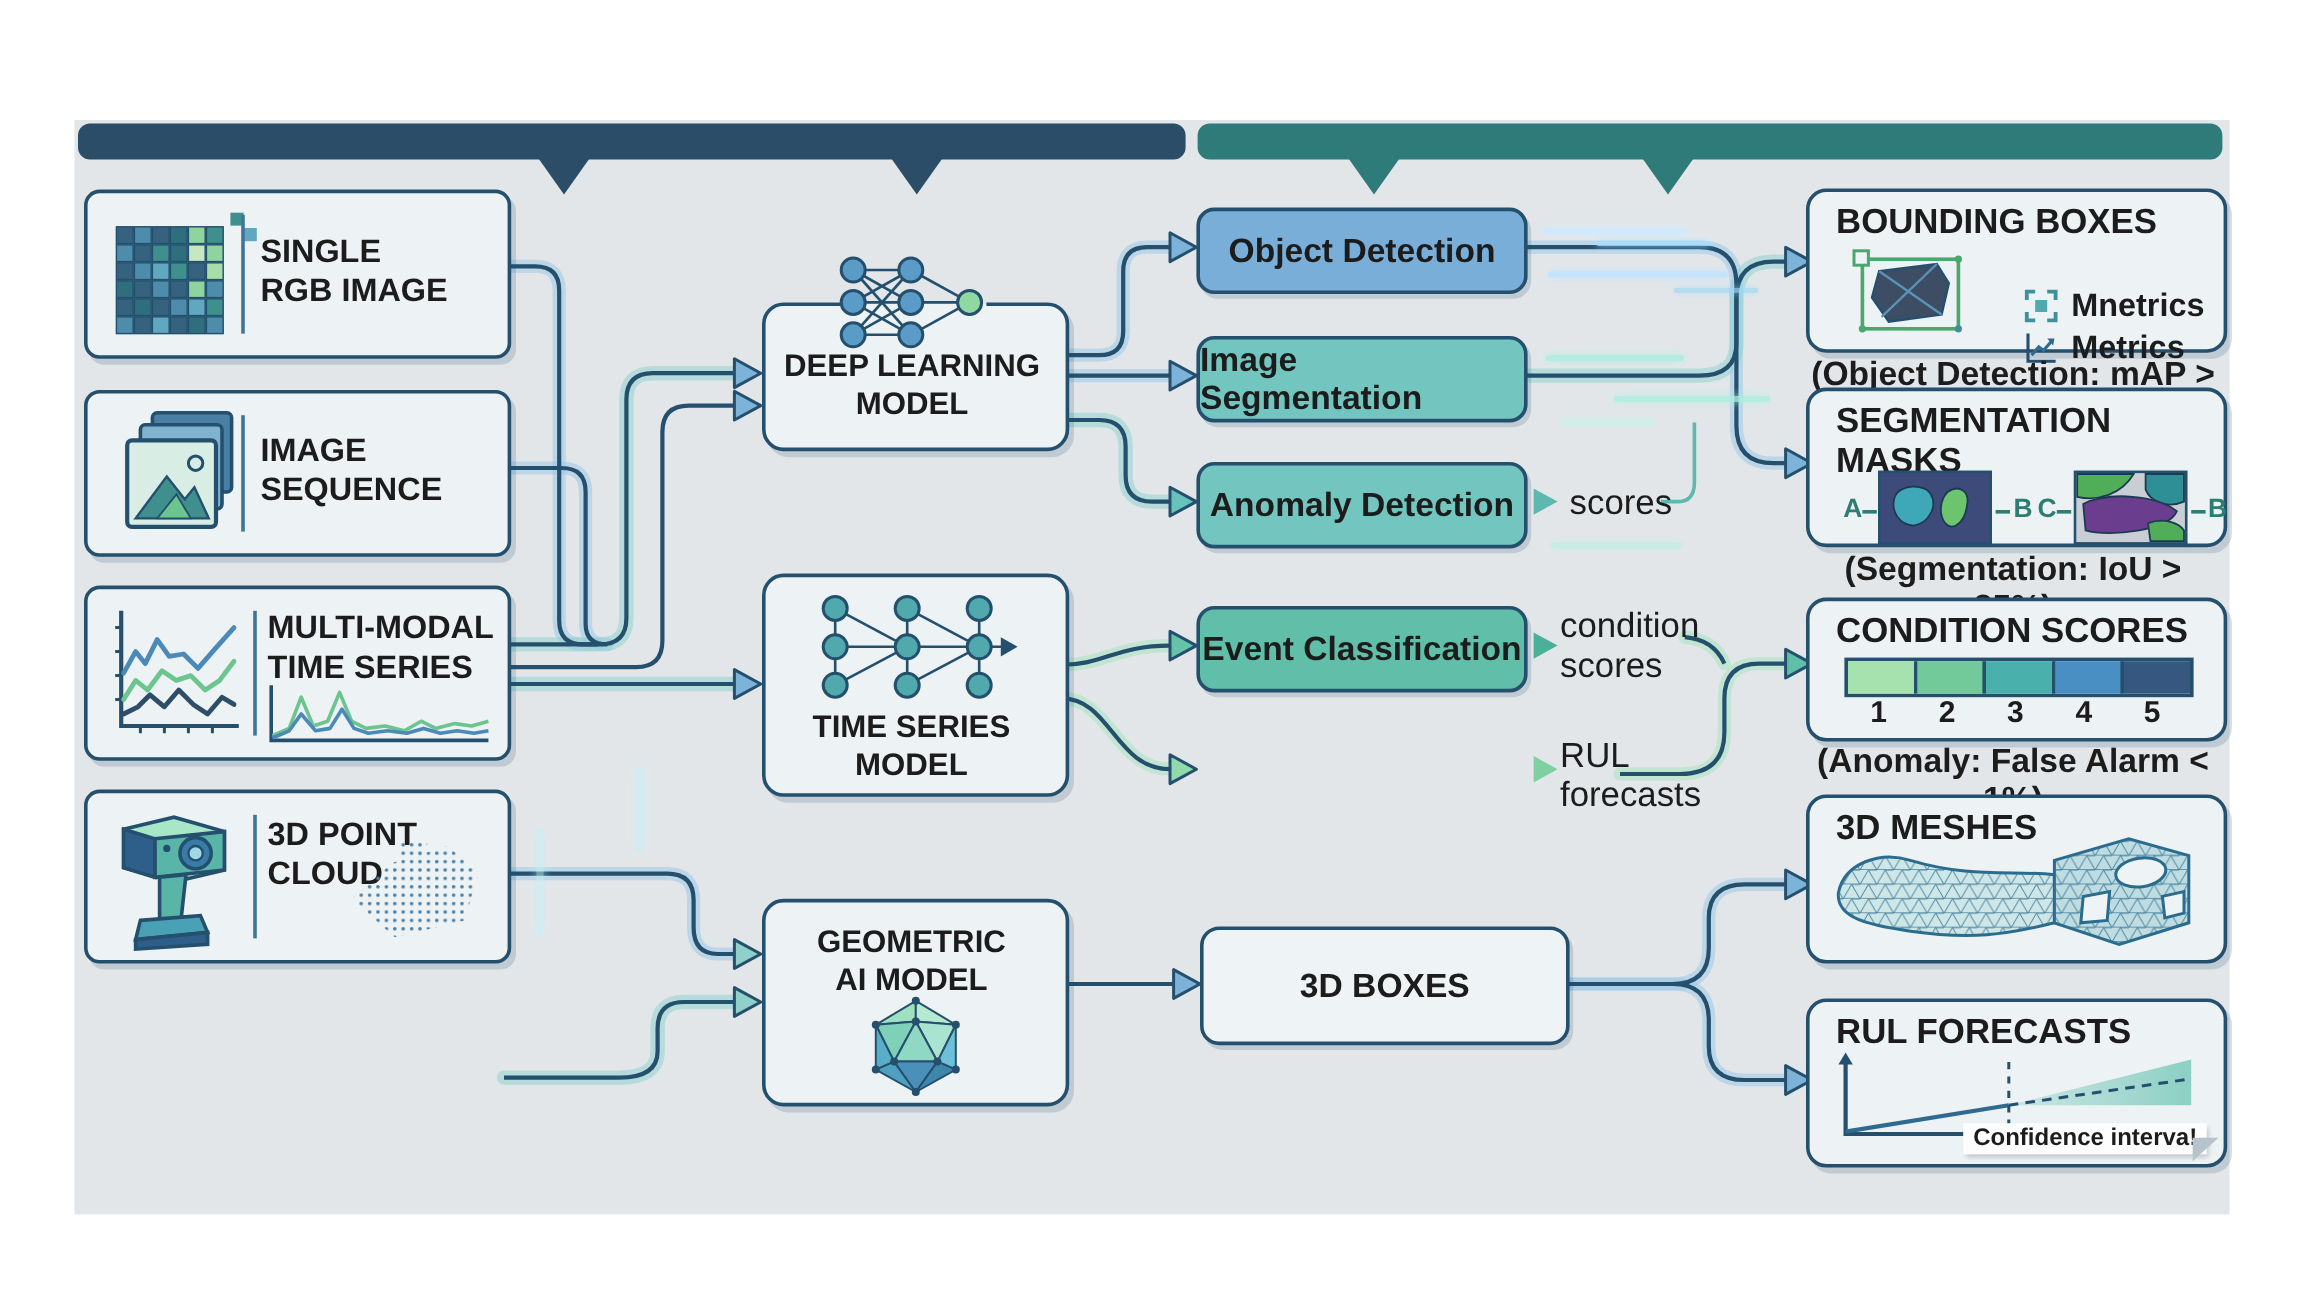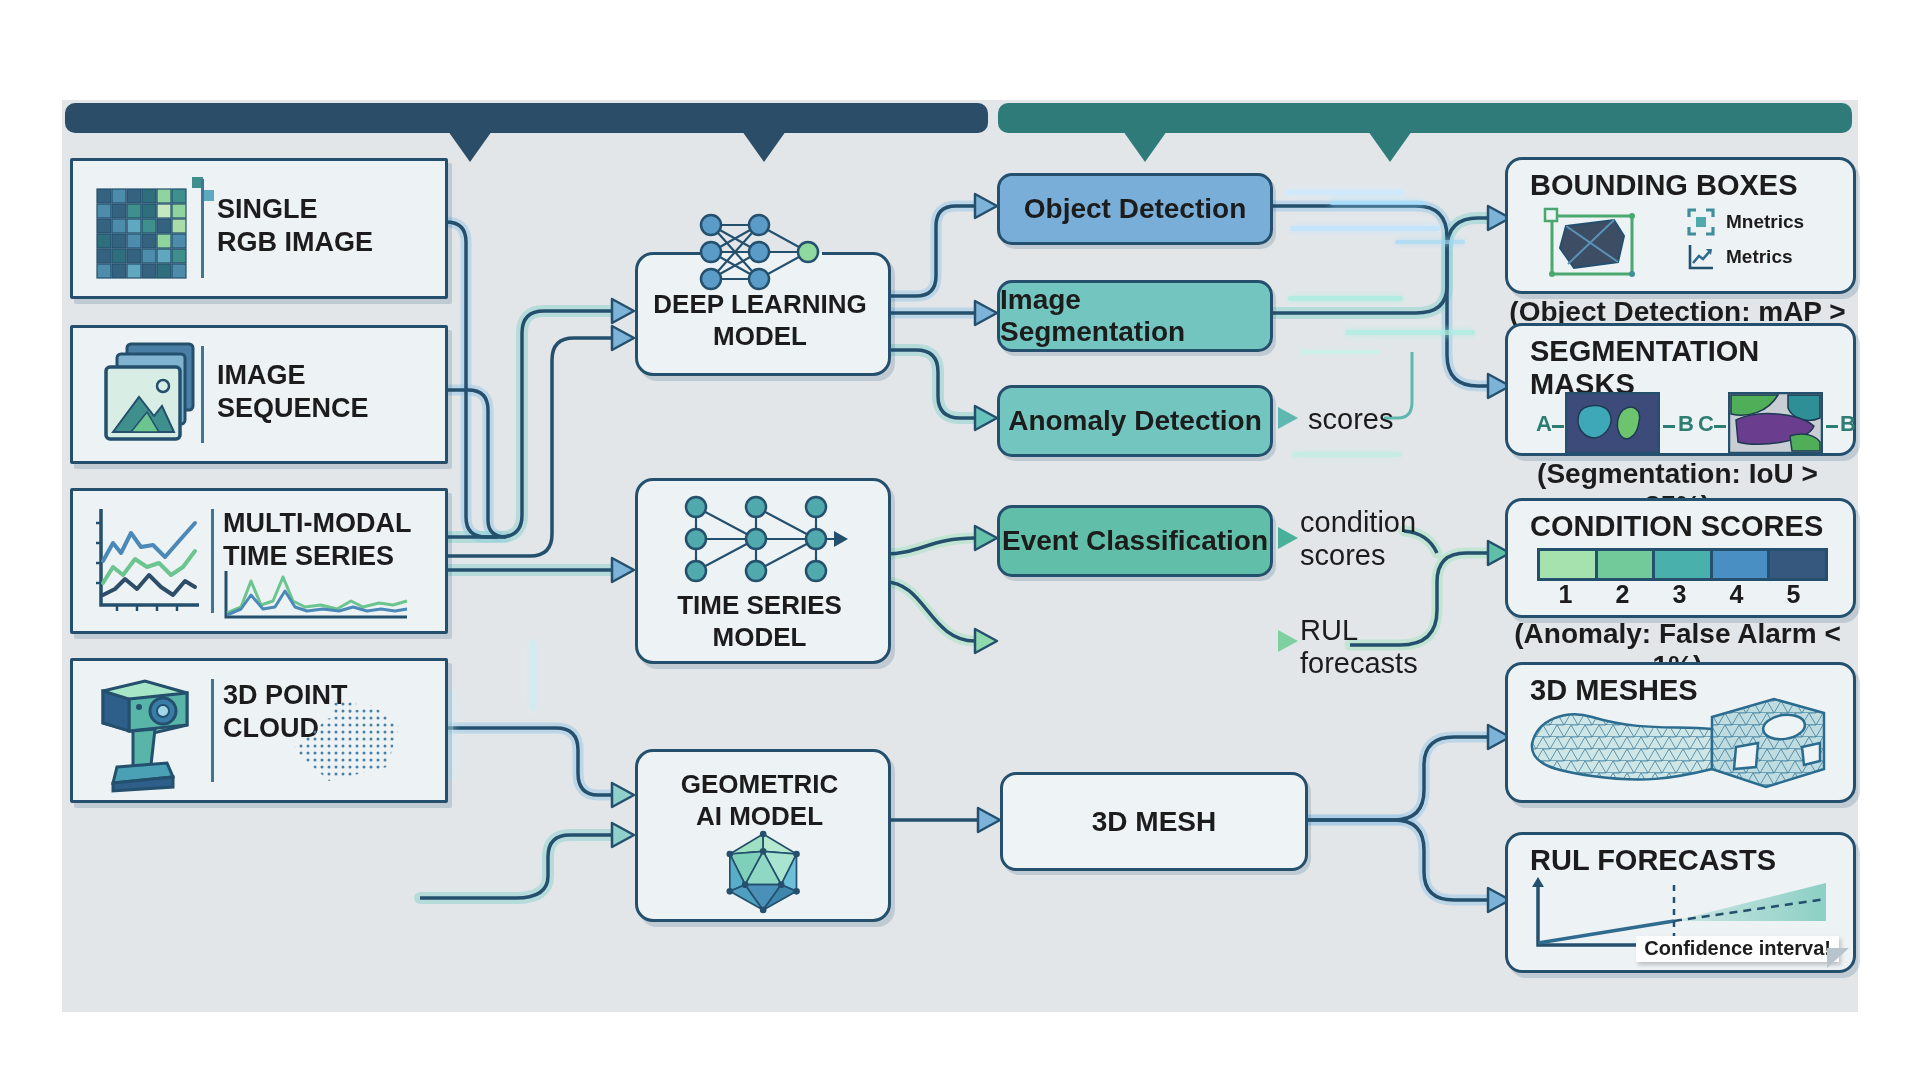--- a/index.html
+++ b/index.html
@@ -2,21 +2,21 @@
 <html><head>
 <meta charset="utf-8">
 <style>
   html,body{margin:0;padding:0;background:#fff;}
   .stage{position:relative;width:1920px;height:1080px;background:#ffffff;overflow:hidden;
          font-family:"Liberation Sans",sans-serif;color:#1c1c1c;}
   .canvas{position:absolute;left:62px;top:100px;width:1796px;height:912px;background:#e3e6e9;}
   .abs{position:absolute;}
   .bar{position:absolute;height:30px;border-radius:10px;}
   .ibox{position:absolute;left:70px;width:350px;background:#edf2f5;border:3.5px solid #24506e;
-        border-radius:2px;box-shadow:4px 5px 0 rgba(36,80,110,.18);padding-left:22px;}
+        border-radius:13px;box-shadow:4px 5px 0 rgba(36,80,110,.18);}
   .mbox{position:absolute;left:635px;width:250px;background:#edf2f5;border:3.5px solid #24506e;
         border-radius:18px;box-shadow:4px 5px 0 rgba(36,80,110,.18);}
   .obox{position:absolute;left:1505px;width:345px;background:#edf2f5;border:3.5px solid #24506e;
         border-radius:17px;box-shadow:4px 5px 0 rgba(36,80,110,.18);}
   .pill{position:absolute;left:997px;width:270px;height:66px;border:3.5px solid #24506e;border-radius:15px;
         display:flex;align-items:center;justify-content:center;font-size:28px;font-weight:600;
         box-shadow:3px 4px 0 rgba(36,80,110,.18);}
   .t1{background:#79aed9}.t2{background:#73c6c0}.t3{background:#73c6c0}.t4{background:#61bfa9}.t5{background:#92dcb3}
   .t6{position:absolute;left:1000px;top:772px;width:302px;height:93px;background:#eef3f5;border:3.5px solid #24506e;
       border-radius:16px;display:flex;flex-direction:column;align-items:center;justify-content:center;
@@ -26,21 +26,21 @@
   .otitle{position:absolute;font-size:29px;font-weight:bold;}
   .cap{position:absolute;left:1505px;width:345px;text-align:center;font-size:28px;font-weight:600;}
   .anno{position:absolute;font-size:29px;font-weight:400;line-height:33px;}
   .divider{position:absolute;width:3px;background:#3f7596;}
   .scalebar{position:absolute;left:1537px;top:548px;width:285px;height:27px;border:3px solid #24506e;display:flex;}
   .scalebar div{flex:1;border-right:3px solid #24506e;}
   .scalebar div:last-child{border-right:none;}
   .s1{background:#a5e2ae}.s2{background:#72c999}.s3{background:#49b0ab}.s4{background:#4a8fc4}.s5{background:#36587e}
   .scalenums{position:absolute;left:1537px;top:580px;width:285px;display:flex;font-size:25px;font-weight:600;}
   .scalenums span{flex:1;text-align:center;}
-  .mrow{position:absolute;display:flex;align-items:center;gap:10px;font-size:19px;font-weight:600;}
+  .mrow{position:absolute;display:flex;align-items:center;gap:10px;font-size:27px;font-weight:600;margin-top:32px;}
   .masklbl{position:absolute;font-size:22px;font-weight:bold;color:#2e7d72;}
   .maskline{position:absolute;height:2.5px;background:#2e7d72;}
   .notch{position:absolute;left:700px;top:245px;width:122px;height:16px;
          background:linear-gradient(180deg,#e3e6e9 0 52%,#edf2f5 52% 100%);}
   .sk{position:absolute;border-radius:4px;pointer-events:none;}
   .conf{position:absolute;background:#fdfdfd;font-size:20px;font-weight:600;padding:1px 8px 2px 8px;
         box-shadow:2px 3px 4px rgba(0,0,0,.2);}
   svg{display:block;}
 </style>
 </head>
@@ -384,21 +384,21 @@
   <div class="pill t2" style="top:280px">
     <span>Image Segmentation</span>
   </div>
   <div class="pill t3" style="top:385px">
     <span>Anomaly Detection</span>
   </div>
   <div class="pill t4" style="top:505px">
     <span>Event Classification</span>
   </div>
   <div class="t6">
-    <div>3D MESH</div>
+    <div>3D BOXES</div>
   </div>
 
   <div class="anno" style="left:1308px;top:403px">
     <span>scores</span>
   </div>
   <div class="anno" style="left:1300px;top:506px">
     <div>condition</div>
     <div>scores</div>
   </div>
   <div class="anno" style="left:1300px;top:614px">

